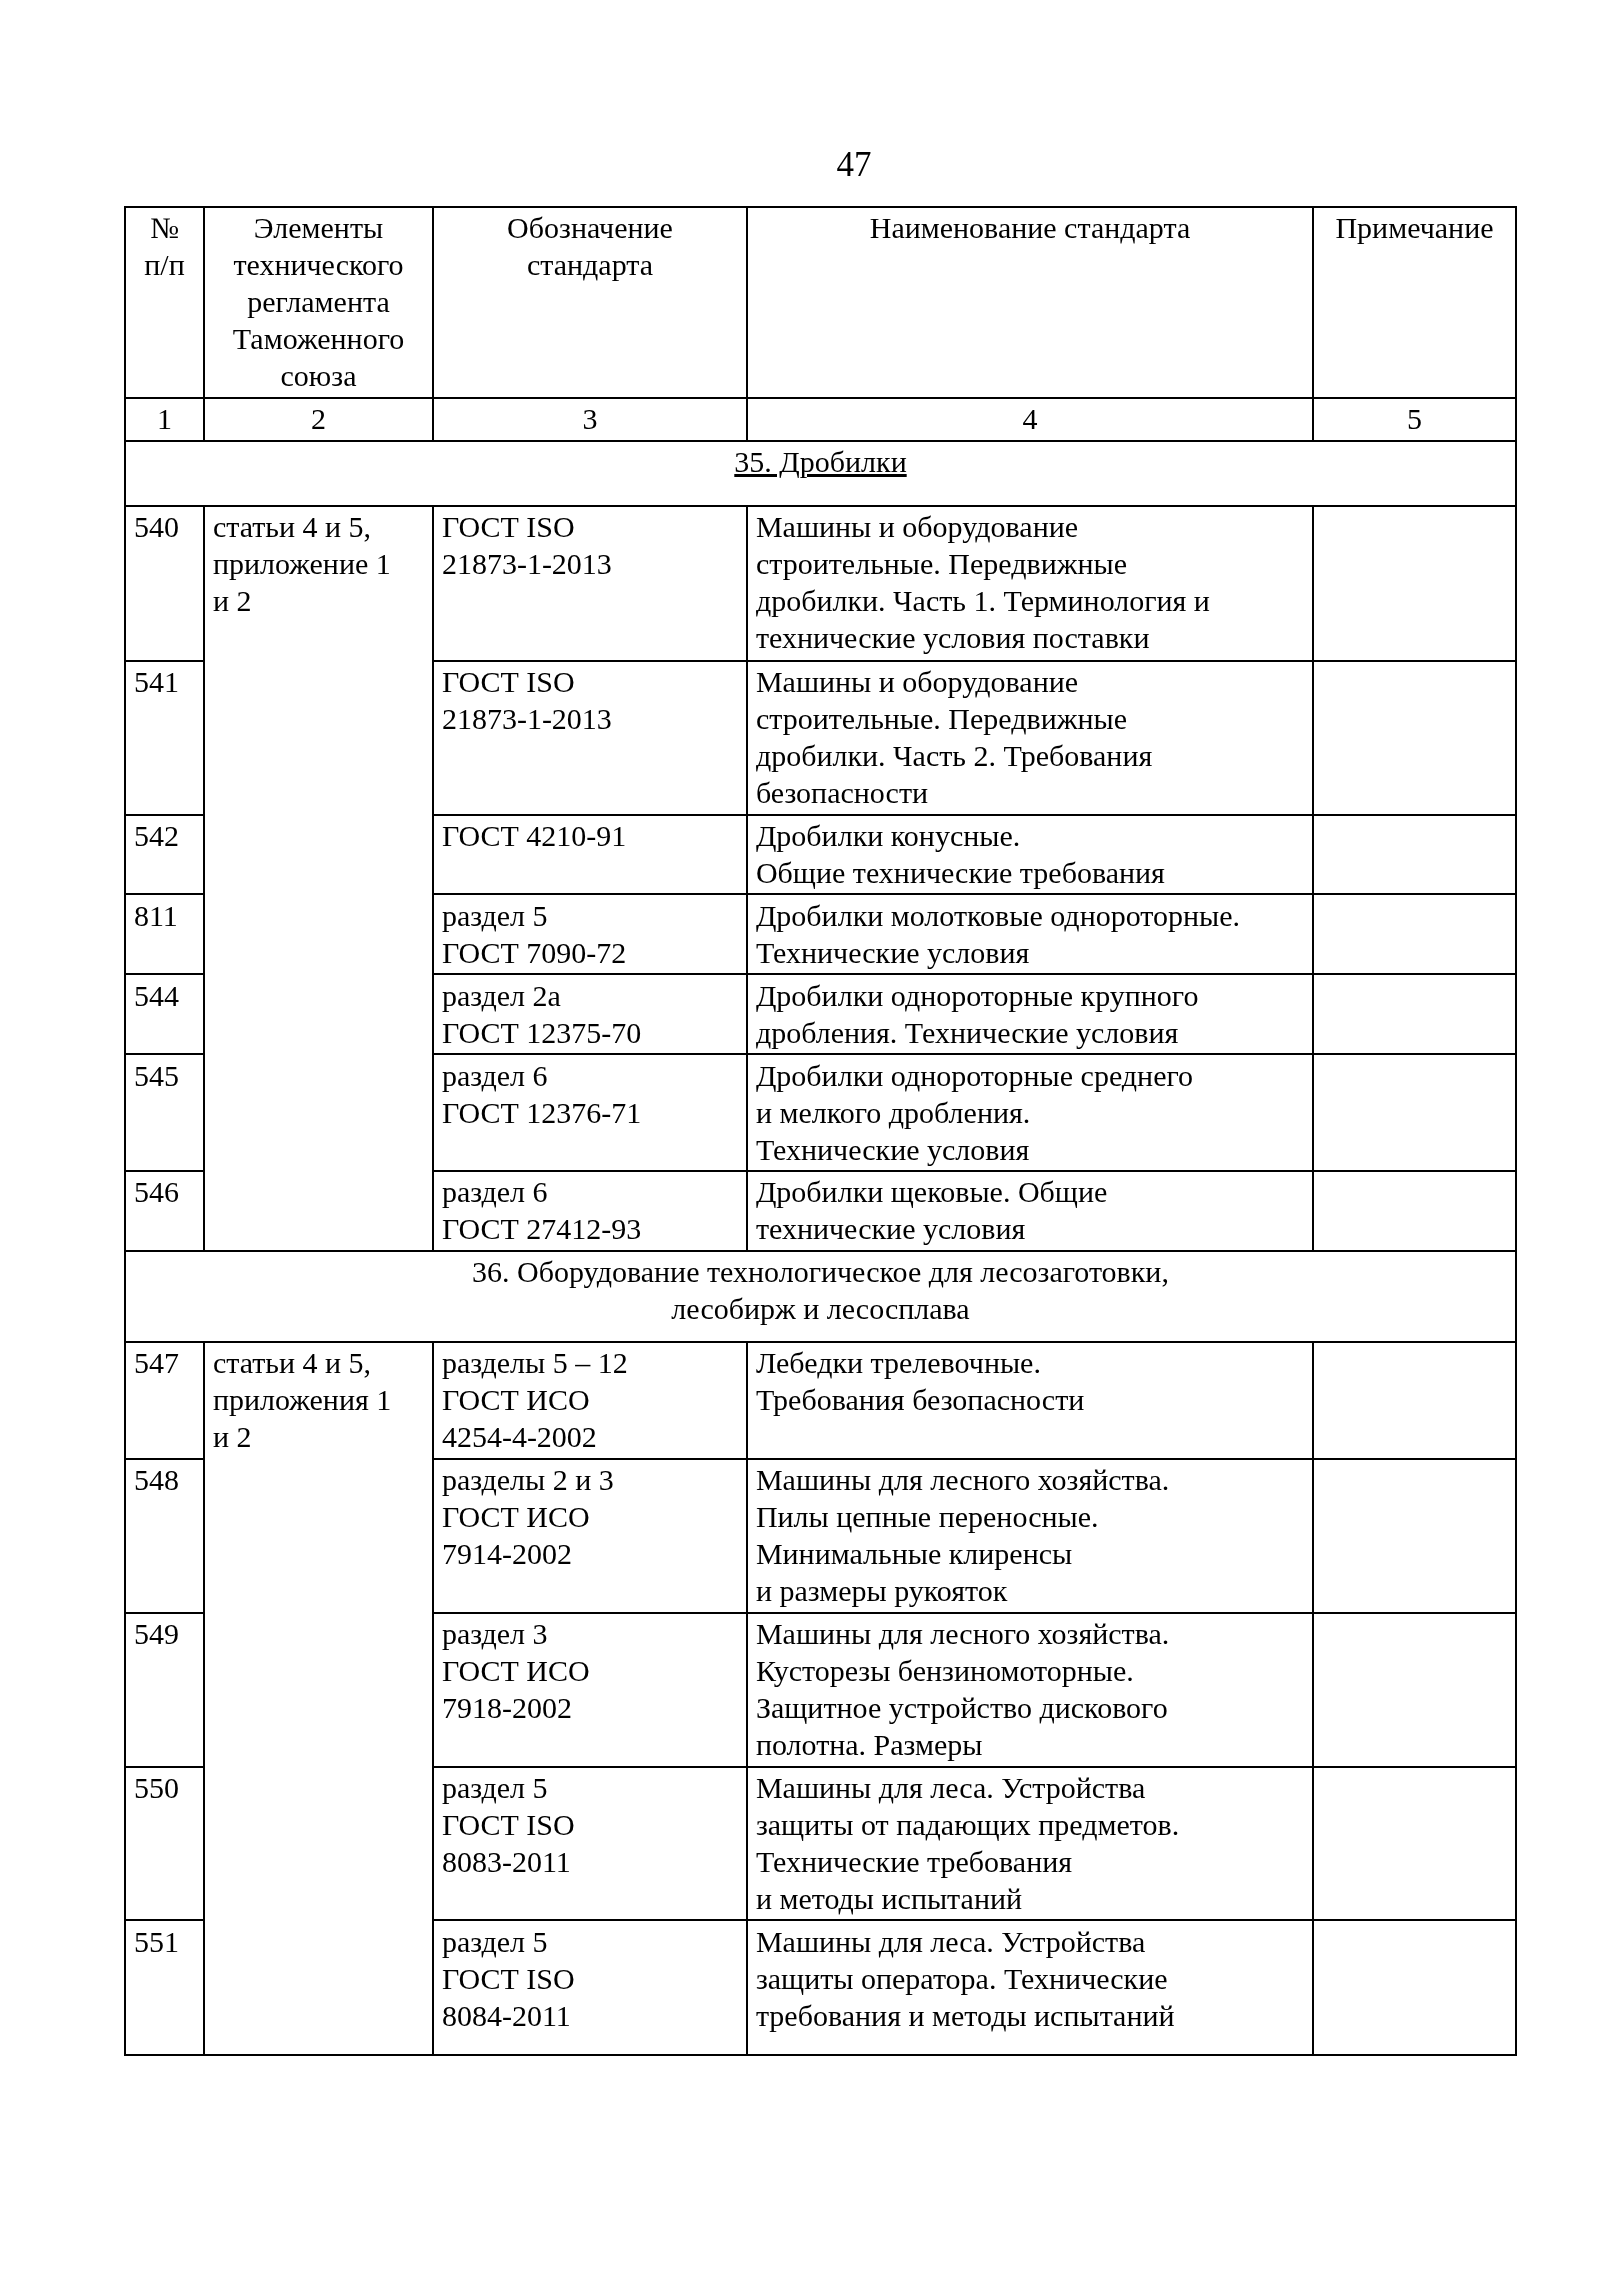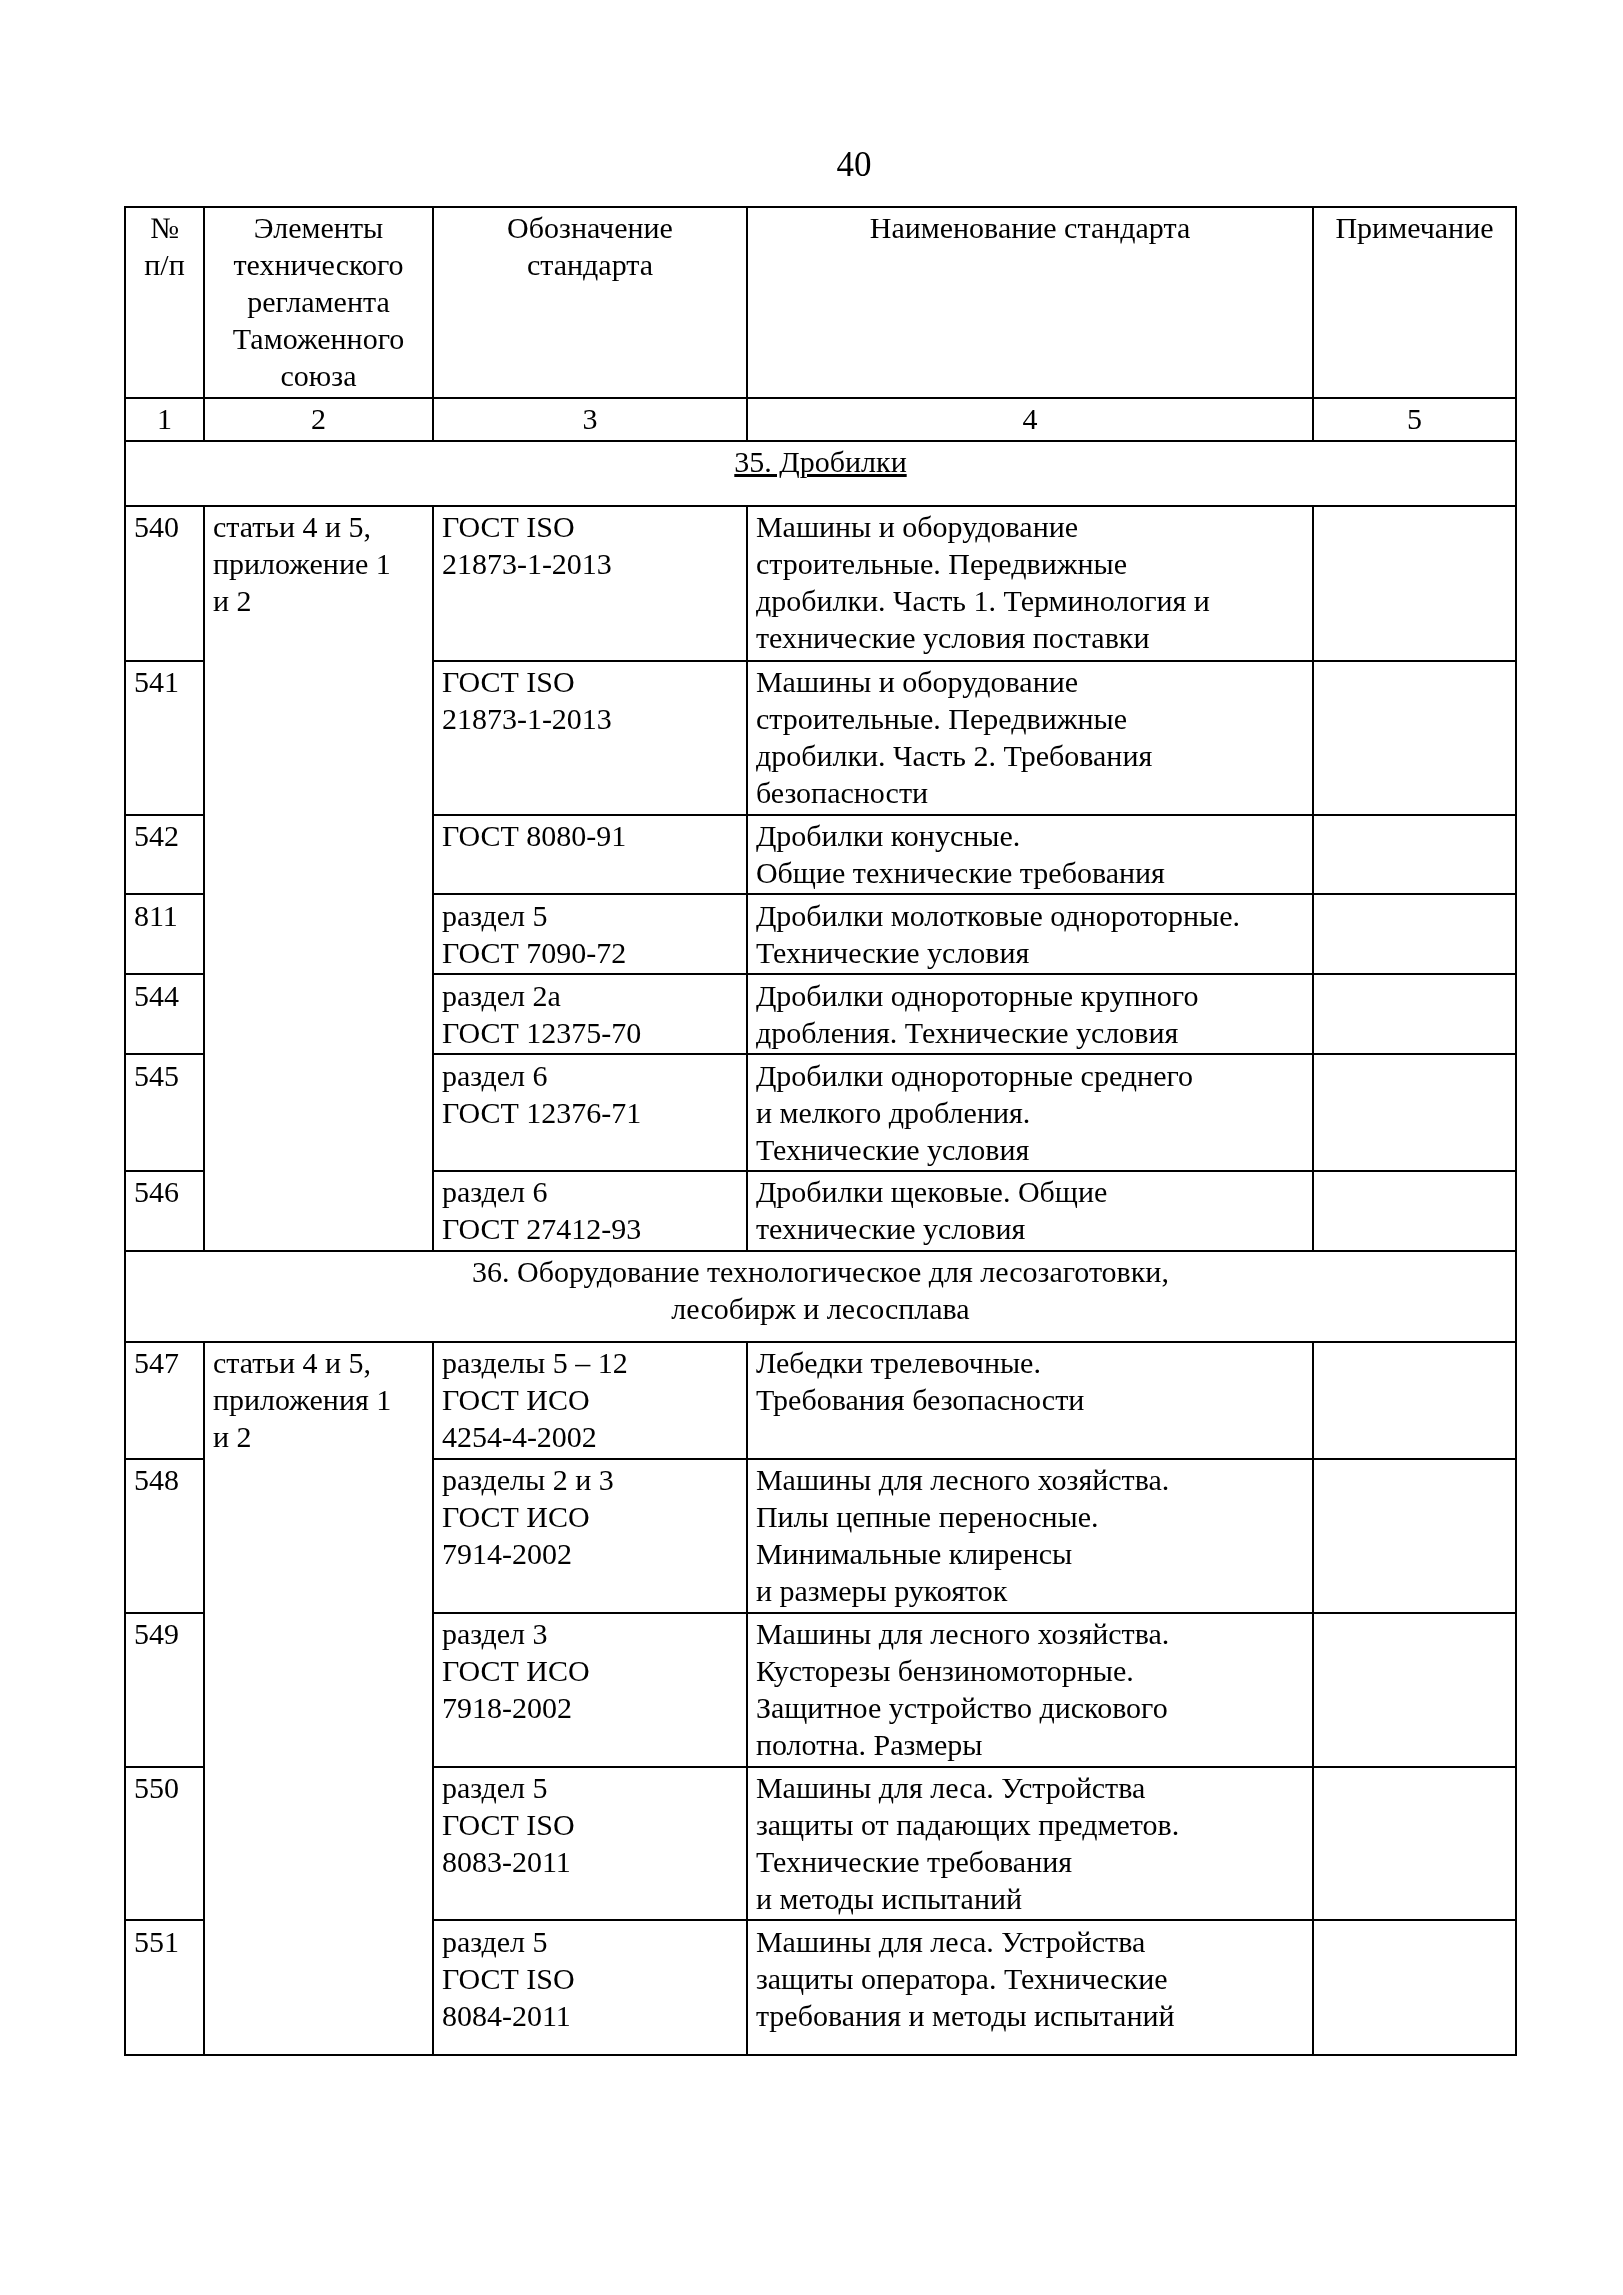--- a/index.html
+++ b/index.html
@@ -28,21 +28,21 @@
   .num-row td { text-align: center; height: 37px; }
   .section td { text-align: center; padding-top: 3.9px; }
   .sec35 td { height: 59px; text-decoration: underline; }
   .sec36 td { height: 85px; }
   td.n { text-align: left; padding-left: 5.2px; margin-top: 32px; }
   .multiline { white-space: pre-line; }
 </style>
 </head>
 <body>
 
-<div class="page-number">40</div>
+<div class="page-number">47</div>
 
 <table class="std">
   <colgroup>
       <col class="c1">
       <col class="c2">
       <col class="c3">
       <col class="c4">
       <col class="c5">
     </colgroup>
   <tbody>
@@ -88,21 +88,21 @@
     <td class="multiline">ГОСТ ISO
 21873-1-2013</td>
     <td class="multiline">Машины и оборудование
 строительные. Передвижные
 дробилки. Часть 2. Требования
 безопасности</td>
     <td></td>
   </tr>
   <tr style="height:77px">
     <td class="n">542</td>
-    <td class="multiline">ГОСТ 8080-91</td>
+    <td class="multiline">ГОСТ 4210-91</td>
     <td class="multiline">Дробилки конусные.
 Общие технические требования</td>
     <td></td>
   </tr>
   <tr style="height:77px">
     <td class="n">811</td>
     <td class="multiline">раздел 5
 ГОСТ 7090-72</td>
     <td class="multiline">Дробилки молотковые однороторные.
 Технические условия</td>

